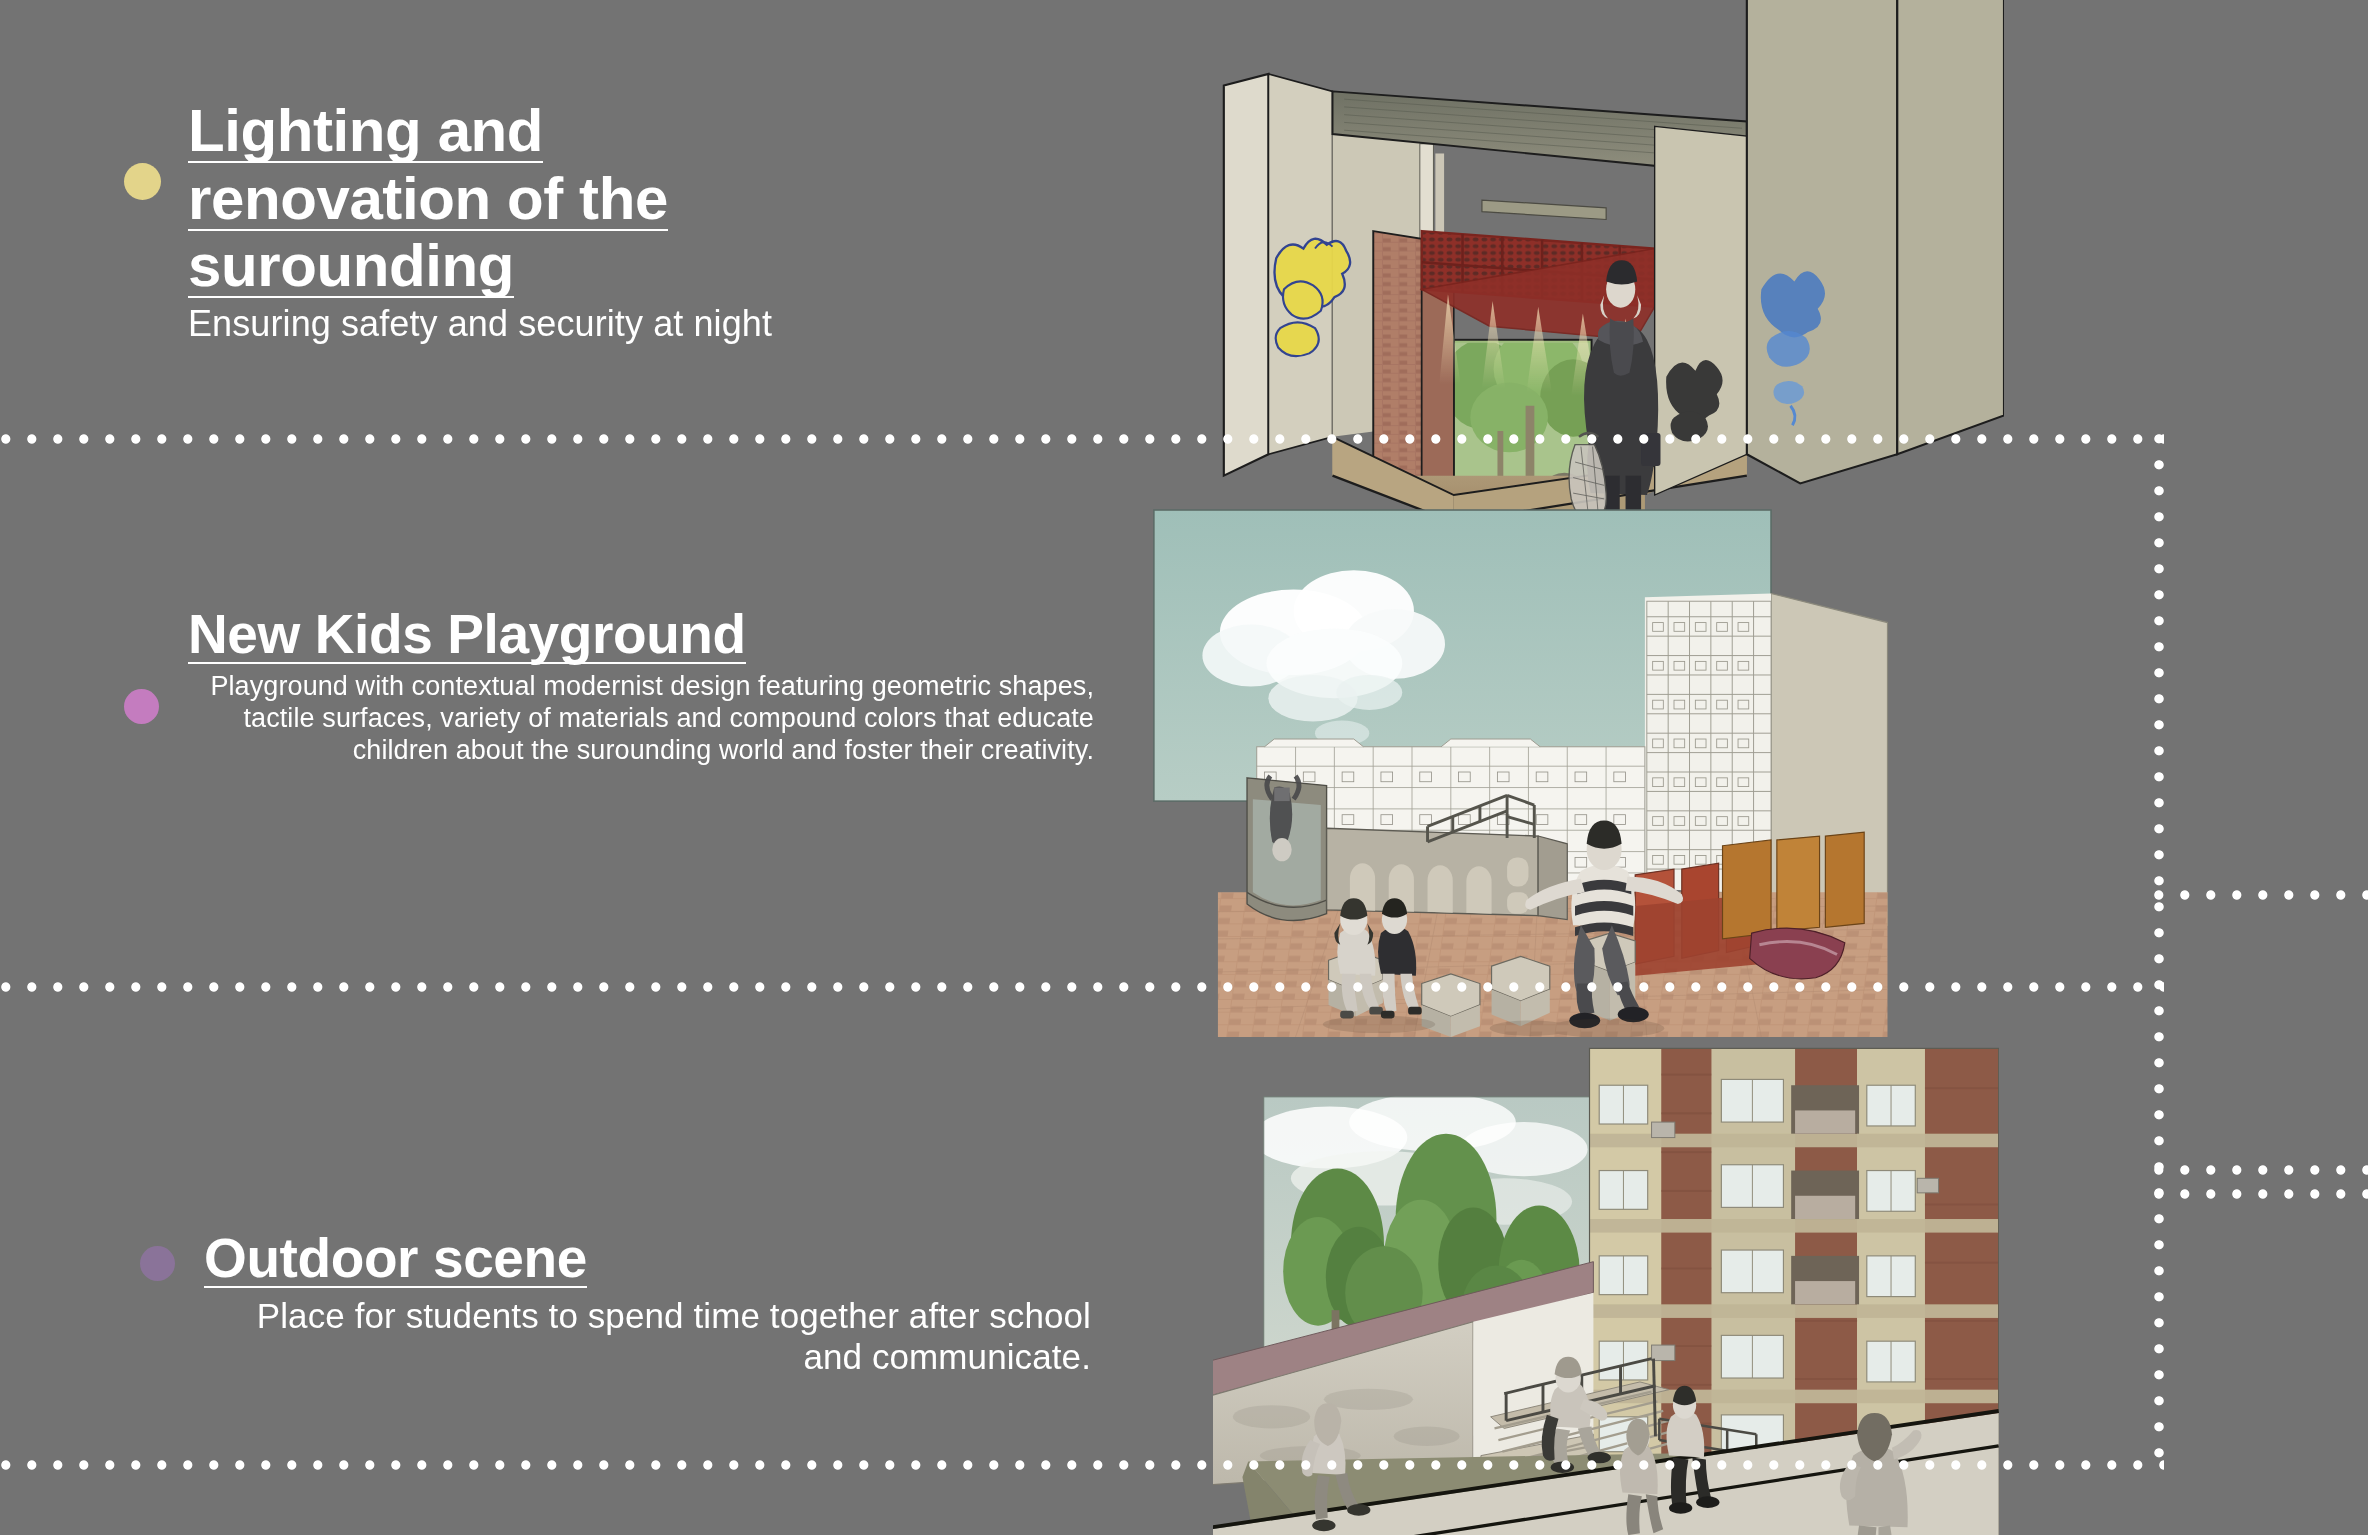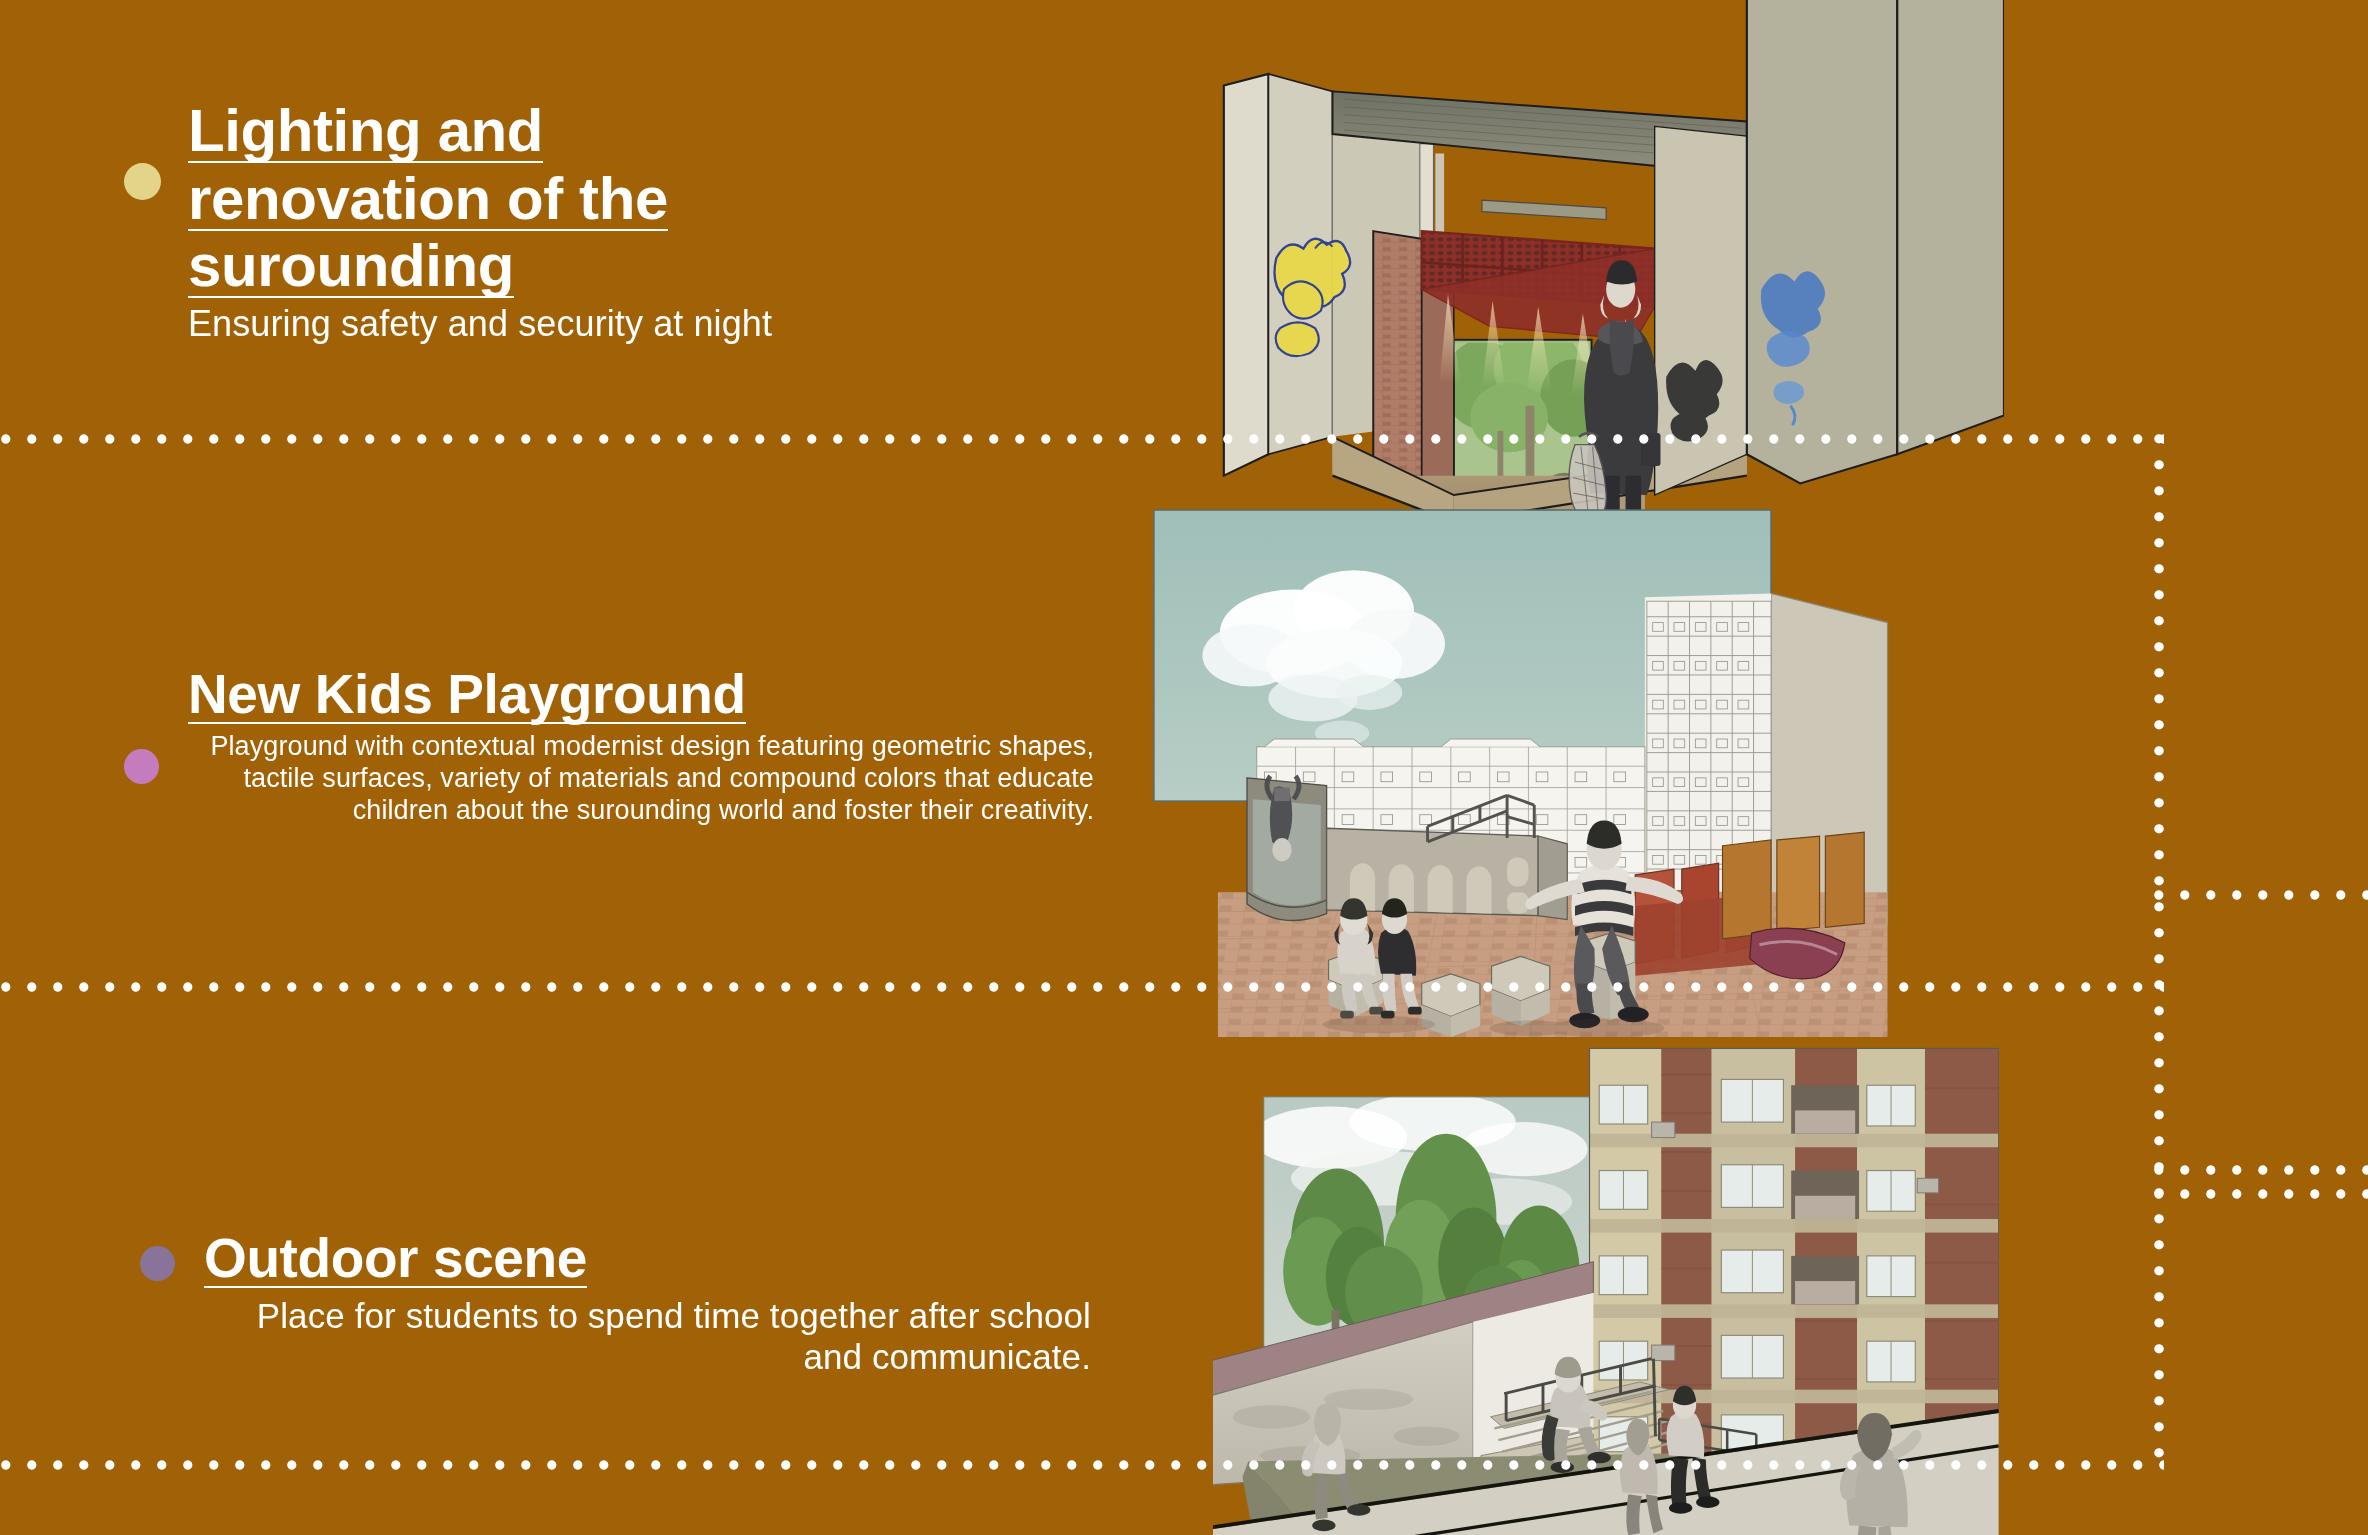--- a/index.html
+++ b/index.html
@@ -15,21 +15,21 @@
     background: #d6d2c4;
     font-family: "Liberation Sans", sans-serif;
     position: relative;
   }
 
   .slide {
     position: absolute;
     inset: 0;
     width: 2369px;
     height: 1535px;
-    background: #a16207;
+    background: #737373;
     overflow: hidden;
   }
 
   
   .dotline {
     position: absolute;
     z-index: 40;
     pointer-events: none;
   }
   .dot-h {
@@ -91,21 +91,21 @@
     text-align: right;
   }
 
   
   #block1 { left: 124px; top: 102px; width: 951px; }
   #block1 .bullet { width: 37px; height: 37px; background: #e3d48a; margin-top: 61px; margin-right: 27px; }
   #block1 .b-title { font-size: 60px; }
   #block1 .b-sub { font-size: 36px; margin-top: -1.9px; }
 
   
-  #block2 { left: 124px; top: 668px; width: 970px; }
+  #block2 { left: 124px; top: 608px; width: 970px; }
   #block2 .bullet { width: 35px; height: 35px; background: #c47cbf; margin-top: 81px; margin-right: 29px; }
   #block2 .b-title { font-size: 55px; }
   #block2 .b-sub { font-size: 27px; margin-top: 0px; }
 
   
   #block3 { left: 140px; top: 1232px; width: 951px; }
   #block3 .bullet { width: 35px; height: 35px; background: #8a7399; margin-top: 13.6px; margin-right: 29px; }
   #block3 .b-title { font-size: 55px; }
   #block3 .b-sub { font-size: 35px; margin-top: 2px; }
 

